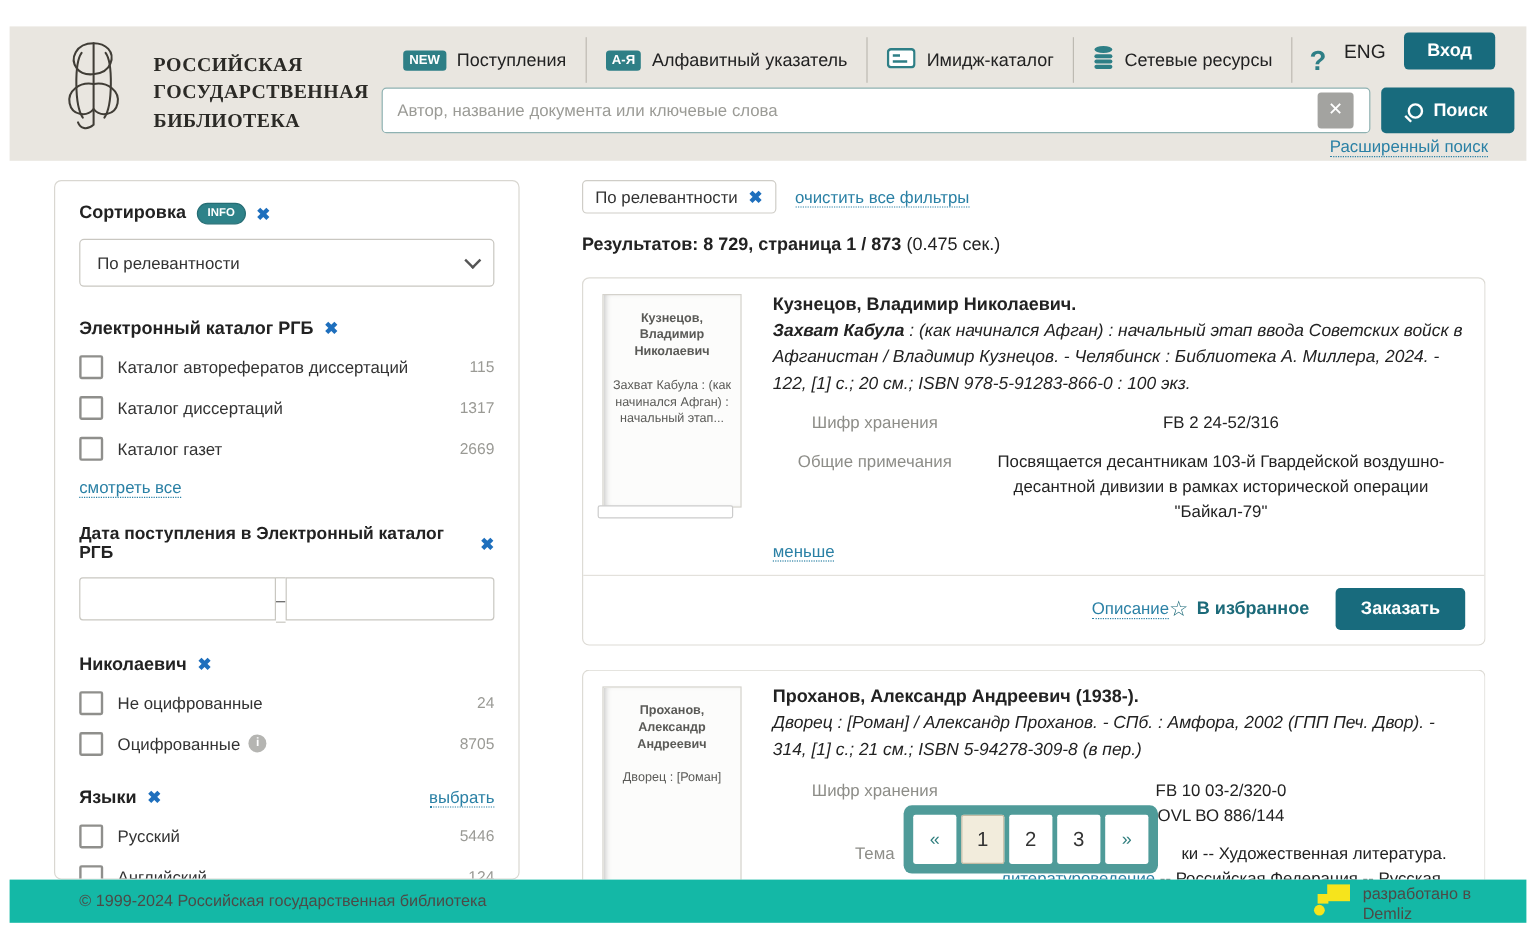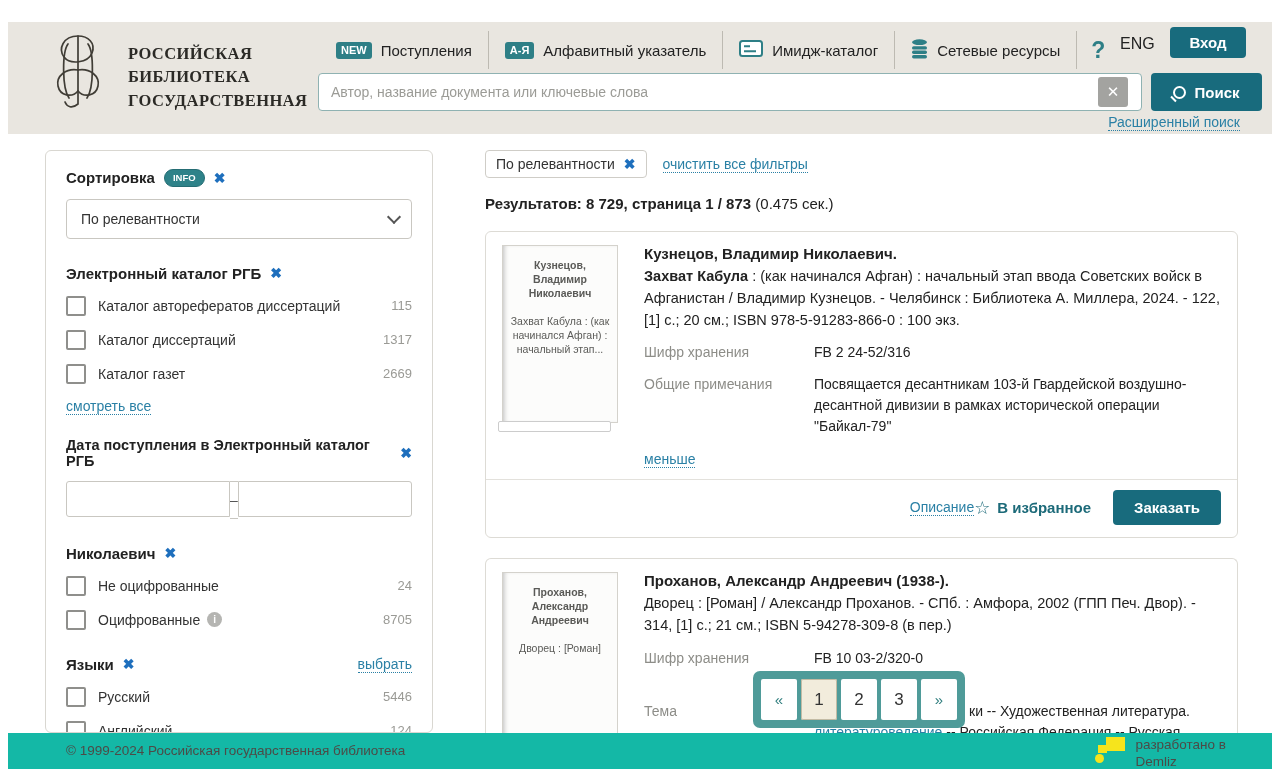--- a/index.html
+++ b/index.html
@@ -73,23 +73,23 @@
   .book{width:116px;flex:none;background:#fcfcfb;border:1px solid #d4d2cc;box-shadow:inset 4px 0 5px -3px #bbb;
         position:relative;text-align:center;padding:12px 7px;box-sizing:border-box;color:#5a5a57;cursor:pointer;}
   .book1{height:178px;}
   .book2{height:200px;}
   .book::after{content:"";position:absolute;left:-5px;right:6px;bottom:-10px;height:9px;background:#fff;
                border:1px solid #ccc;border-radius:2px;}
   .bt1{font-size:10.5px;font-weight:bold;line-height:1.35;}
   .bt2{font-size:10.5px;line-height:1.35;margin-top:13px;}
   .meta{padding-left:26px;flex:1;}
   .author{font-weight:bold;font-size:15px;color:#222;}
-  .desc{margin-top:4px;font-size:14.5px;line-height:1.5;color:#222;}
+  .desc{margin-top:4px;font-size:14.5px;line-height:1.5;color:#222;font-style:italic;}
   .desc b{font-weight:bold;}
-  .drow{display:flex;margin-top:11px;font-size:14px;line-height:1.5;}
+  .drow{display:flex;margin-top:11px;font-size:14px;line-height:1.5;text-align:center;}
   .dlabel{width:170px;flex:none;color:#8d8d88;}
   .dval{flex:1;color:#222;}
   .less{margin-top:14px;}
   .frag{padding-left:155px;}
   .theme-link{color:#2a80a5;border-bottom:1px dotted #2a80a5;}
   .card-foot{border-top:1px solid #e3e1dc;display:flex;align-items:center;justify-content:flex-end;
              padding:10px 16px 12px 16px;}
   .foot-right{display:flex;align-items:center;gap:22px;}
   .fav{display:flex;align-items:center;gap:7px;color:#1c6a79;font-weight:bold;font-size:15px;}
   .star{font-family:"DejaVu Sans",sans-serif;font-size:18px;font-weight:normal;color:#1c6a79;}
@@ -125,22 +125,22 @@
             <path d="M30 8 C15 8 10 21 16 29 C22 37 40 35 44 25 C48 15 40 8 30 8"></path>
             <path d="M30 8 L30 76 M30 76 C24 81 19 79 17 74"></path>
             <path d="M30 42 C18 40 8 48 10 58 C12 68 24 70 30 63"></path>
             <path d="M30 42 C42 40 52 48 50 58 C48 68 36 70 30 63"></path>
             <path d="M20 16 C14 24 14 60 21 70 M40 16 C46 24 46 60 39 70"></path>
           </g>
         </svg>
       </span>
       <span class="logo-text">
         <div>РОССИЙСКАЯ</div>
+        <div>ГОСУДАРСТВЕННАЯ</div>
         <div>БИБЛИОТЕКА</div>
-        <div>ГОСУДАРСТВЕННАЯ</div>
       </span>
     </a>
 
     <nav class="nav">
       <a class="nav-item">
         <span class="badge">NEW</span>
         <span>Поступления</span>
       </a>
       <span class="vdiv"></span>
       <a class="nav-item">

